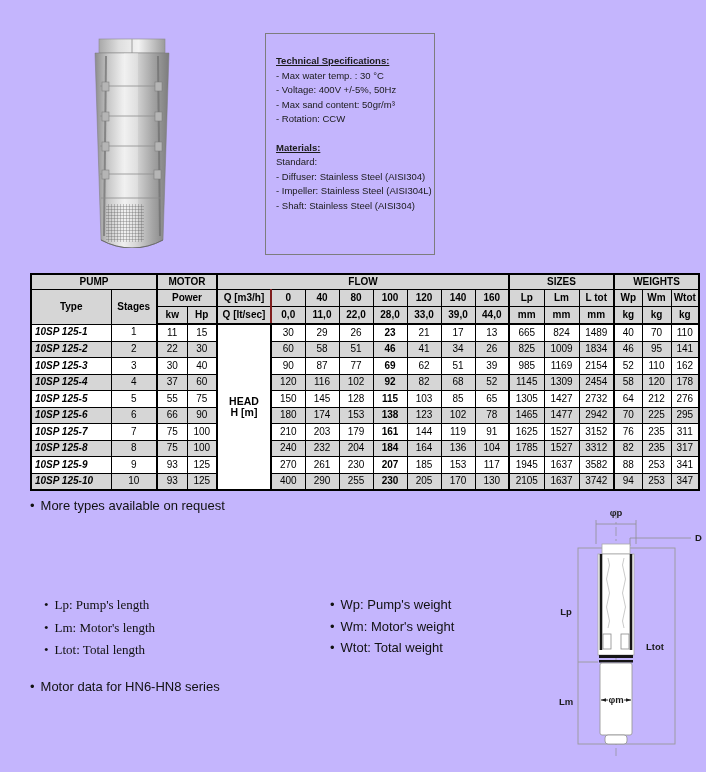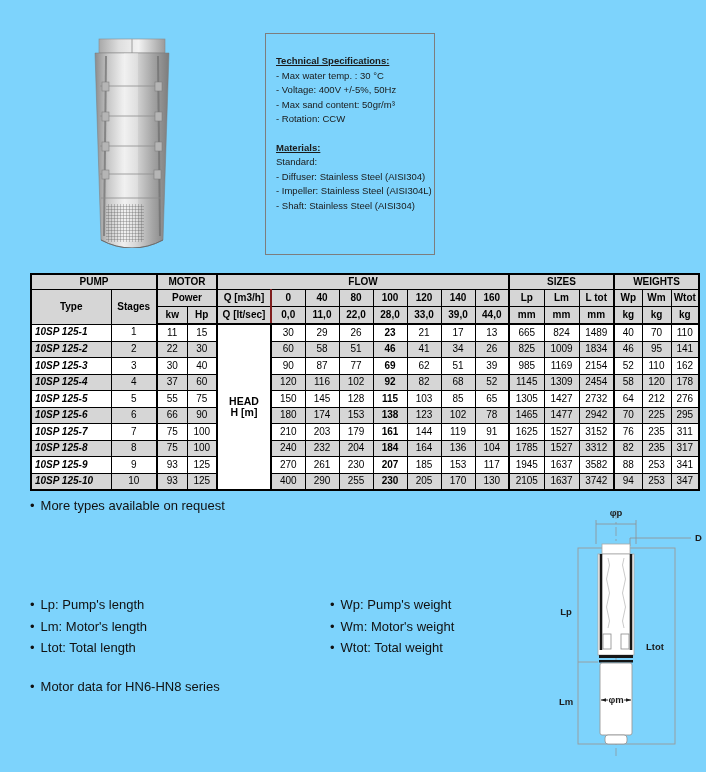--- a/index.html
+++ b/index.html
@@ -1,16 +1,16 @@
 <!DOCTYPE html>
 <html><head>
 <meta charset="utf-8">
 <style>
   html,body{margin:0;padding:0;background:#fff;}
-  .page{position:relative;width:706px;height:772px;background:#7dd3fc;overflow:hidden;
+  .page{position:relative;width:706px;height:772px;background:#c4b5fd;overflow:hidden;
         font-family:"Liberation Sans", sans-serif;color:#000;}
 
   
   .photo{position:absolute;left:90px;top:38px;width:84px;height:210px;}
 
   
   .specbox{position:absolute;left:265px;top:33px;width:170px;height:222px;
            border:1px solid #7d7d7d;box-sizing:border-box;padding:20px 10px 0 10px;
            font-size:9.5px;line-height:14.5px;color:#1a1a1a;}
   .specbox .title{font-weight:bold;text-decoration:underline;}
@@ -376,21 +376,21 @@
           <td>347</td>
         </tr>
       </tbody>
   </table>
 
   <div class="note" style="left:30px;top:498px;">
     <span class="bullet">More types available on request</span>
   </div>
 
 
-  <div class="note" style="left:30px;top:597px;">
+  <div class="note" style="left:44px;top:597px;font-family:Liberation Serif, serif;">
     <ul>
       <li class="bullet">Lp: Pump's length</li>
       <li class="bullet">Lm: Motor's length</li>
       <li class="bullet">Ltot: Total length</li>
     </ul>
   </div>
 
   <div class="note" style="left:330px;top:597px;">
     <ul>
       <li class="bullet">Wp: Pump's weight</li>

